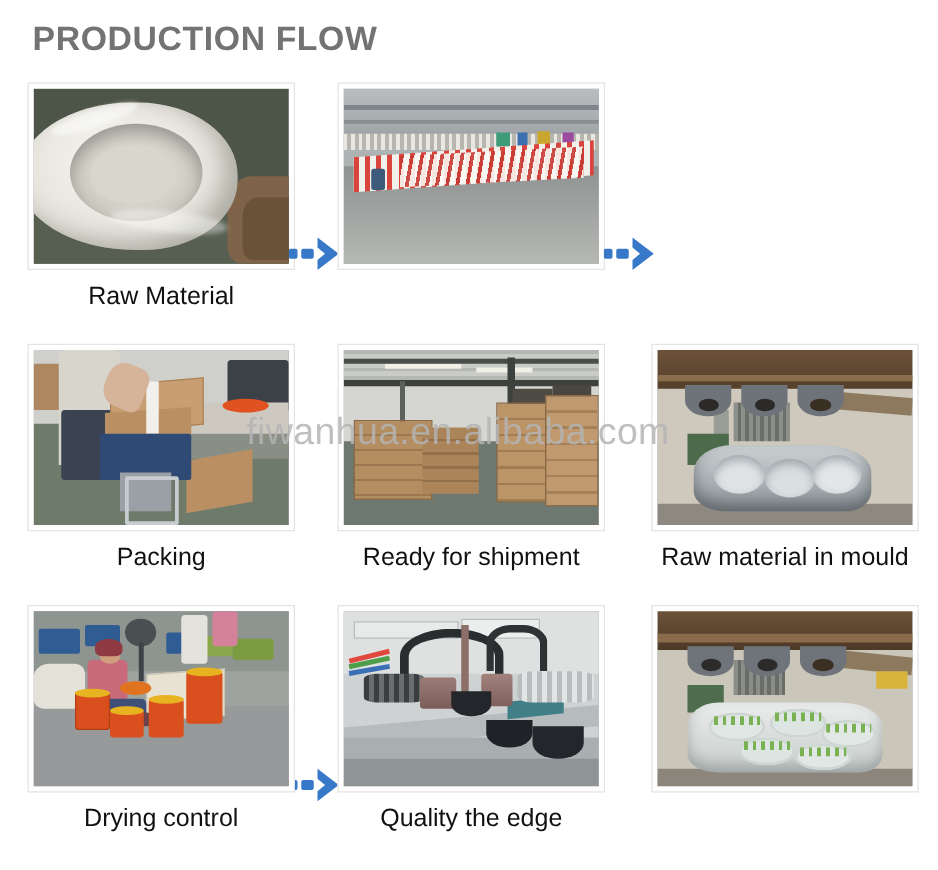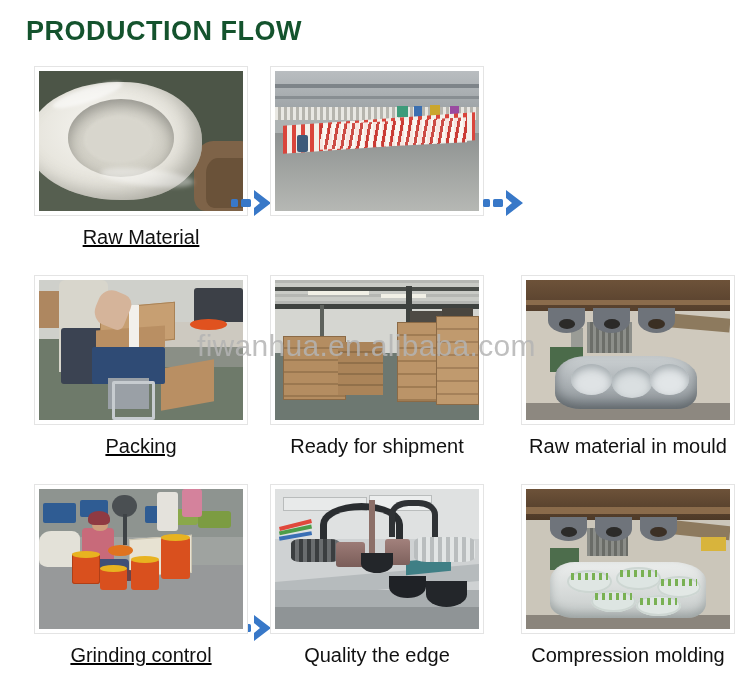--- a/index.html
+++ b/index.html
@@ -9,31 +9,31 @@
     font-family:"Liberation Sans", sans-serif;
     overflow:hidden;
     position:relative;
   }
   #page{position:relative;width:750px;height:696px;}
 
   .title{
     position:absolute;left:26px;top:16px;
     font-size:27px;font-weight:bold;
     letter-spacing:.5px;
-    color:#14532d;
+    color:#737373;
   }
 
   .grid{position:absolute;left:0;top:66px;width:750px;}
 
   .row{position:relative;height:209px;}
 
   .cell{
     position:absolute;top:0;width:214px;text-align:center;
   }
-  .cell.c0{left:34px;text-decoration:underline;}
+  .cell.c0{left:22px;}
   .cell.c1{left:270px;}
   .cell.c2{left:521px;}
 
   .frame{
     width:204px;height:140px;
     background:#ffffff;
     border:1px solid #e4e4e4;
     padding:4px;
     box-sizing:content-box;
     margin:0 auto;
@@ -526,21 +526,21 @@
               <div class="p7-st4t"></div>
             <div class="p7-st5"></div>
             <div class="p7-st1"></div>
               <div class="p7-st1t"></div>
             <div class="p7-st3"></div>
               <div class="p7-st3t"></div>
             <div class="p7-st2"></div>
               <div class="p7-st2t"></div>
           </div>
         </div>
-        <div class="caption">Grinding control</div>
+        <div class="caption">Drying control</div>
       </div>
 
       <div class="cell c1">
         <div class="frame">
           <div class="photo">
             <div class="p8-bg"></div>
               <div class="p8-top"></div>
             <div class="p8-rail"></div>
               <div class="p8-rail2"></div>
             <div class="p8-chain"></div>
@@ -588,20 +588,19 @@
               <div class="p9-p3"></div>
             <div class="p9-p4"></div>
               <div class="p9-p5"></div>
             <div class="p9-d1"></div>
               <div class="p9-d2"></div>
               <div class="p9-d3"></div>
             <div class="p9-d4"></div>
               <div class="p9-d5"></div>
           </div>
         </div>
-        <div class="caption">Compression molding</div>
       </div>
     </div>
 
   </div>
 
   <div class="watermark">fiwanhua.en.alibaba.com</div>
 </div>
 
 </body></html>

